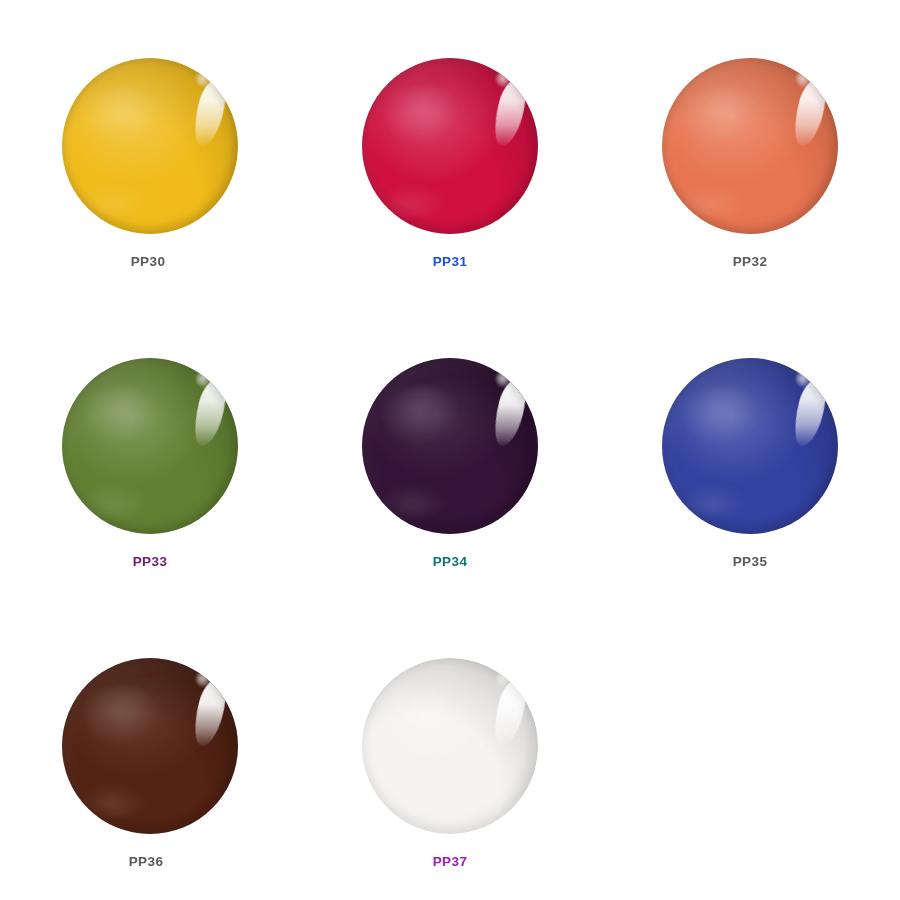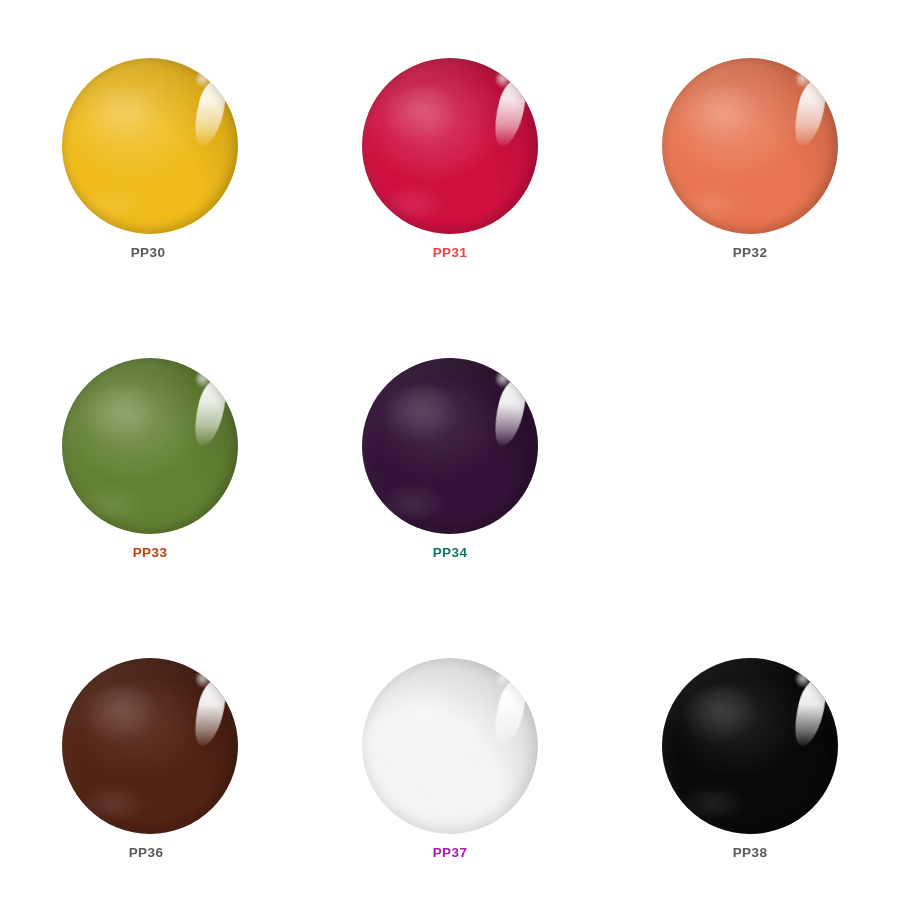--- a/index.html
+++ b/index.html
@@ -159,21 +159,21 @@
       radial-gradient(ellipse 60% 55% at 42% 32%,
         rgba(255,255,255,0.10) 0%,
         rgba(255,255,255,0.0) 70%),
       radial-gradient(ellipse 96% 96% at 34% 80%,
         rgba(0,0,0,0.0) 50%,
         rgba(0,0,0,0.22) 85%,
         rgba(0,0,0,0.38) 100%);
   }
 
   .swatch-label {
-    margin-top: 12px;
+    margin-top: 21px;
     font-size: 13.5px;
     font-weight: bold;
     letter-spacing: 0.4px;
     color: #595959;
     white-space: nowrap;
     line-height: 1;
   }
   
   .nudge-l  { transform: translateX(-2px); }
   .nudge-l2 { transform: translateX(-4px); }
@@ -201,21 +201,21 @@
     <div class="blob-wrap">
       <div class="blob" style="background-color: rgb(207, 16, 64);">
         <div class="body-shade"></div>
         <div class="gloss-soft"></div>
         <div class="gloss-bounce"></div>
         <div class="gloss-main"></div>
         <div class="gloss-dot"></div>
         <div class="rim"></div>
       </div>
     </div>
-    <div class="swatch-label" style="color: #ef4444;">PP31</div>
+    <div class="swatch-label" style="color: #1d4ed8;">PP31</div>
   </div>
 
   <div class="swatch-cell col-2 row-0">
     <div class="blob-wrap">
       <div class="blob" style="background-color: rgb(232, 117, 81);">
         <div class="body-shade"></div>
         <div class="gloss-soft"></div>
         <div class="gloss-bounce"></div>
         <div class="gloss-main"></div>
         <div class="gloss-dot"></div>
@@ -229,37 +229,50 @@
     <div class="blob-wrap">
       <div class="blob" style="background-color: rgb(98, 128, 50);">
         <div class="body-shade"></div>
         <div class="gloss-soft"></div>
         <div class="gloss-bounce"></div>
         <div class="gloss-main"></div>
         <div class="gloss-dot"></div>
         <div class="rim"></div>
       </div>
     </div>
-    <div class="swatch-label" style="color: #c2410c;">PP33</div>
+    <div class="swatch-label" style="color: #701a75;">PP33</div>
   </div>
 
   <div class="swatch-cell col-1 row-1">
     <div class="blob-wrap">
       <div class="blob is-dark" style="background-color: rgb(51, 19, 55);">
         <div class="body-shade"></div>
         <div class="gloss-soft"></div>
         <div class="gloss-bounce"></div>
         <div class="gloss-main"></div>
         <div class="gloss-dot"></div>
         <div class="rim"></div>
       </div>
     </div>
     <div class="swatch-label" style="color: #0f766e;">PP34</div>
   </div>
 
+  <div class="swatch-cell col-2 row-1">
+    <div class="blob-wrap">
+      <div class="blob" style="background-color: rgb(51, 65, 160);">
+        <div class="body-shade"></div>
+        <div class="gloss-soft"></div>
+        <div class="gloss-bounce"></div>
+        <div class="gloss-main"></div>
+        <div class="gloss-dot"></div>
+        <div class="rim"></div>
+      </div>
+    </div>
+    <div class="swatch-label" style="color: rgb(89, 89, 89);">PP35</div>
+  </div>
 
   <div class="swatch-cell col-0 row-2">
     <div class="blob-wrap">
       <div class="blob is-dark" style="background-color: rgb(83, 35, 20);">
         <div class="body-shade"></div>
         <div class="gloss-soft"></div>
         <div class="gloss-bounce"></div>
         <div class="gloss-main"></div>
         <div class="gloss-dot"></div>
         <div class="rim"></div>
@@ -275,27 +288,14 @@
         <div class="gloss-soft"></div>
         <div class="gloss-bounce"></div>
         <div class="gloss-main"></div>
         <div class="gloss-dot"></div>
         <div class="rim"></div>
       </div>
     </div>
     <div class="swatch-label" style="color: #a21caf;">PP37</div>
   </div>
 
-  <div class="swatch-cell col-2 row-2">
-    <div class="blob-wrap">
-      <div class="blob is-dark" style="background-color: rgb(9, 9, 9);">
-        <div class="body-shade"></div>
-        <div class="gloss-soft"></div>
-        <div class="gloss-bounce"></div>
-        <div class="gloss-main"></div>
-        <div class="gloss-dot"></div>
-        <div class="rim"></div>
-      </div>
-    </div>
-    <div class="swatch-label" style="color: rgb(89, 89, 89);">PP38</div>
-  </div>
 
 </div>
 
 </body></html>

